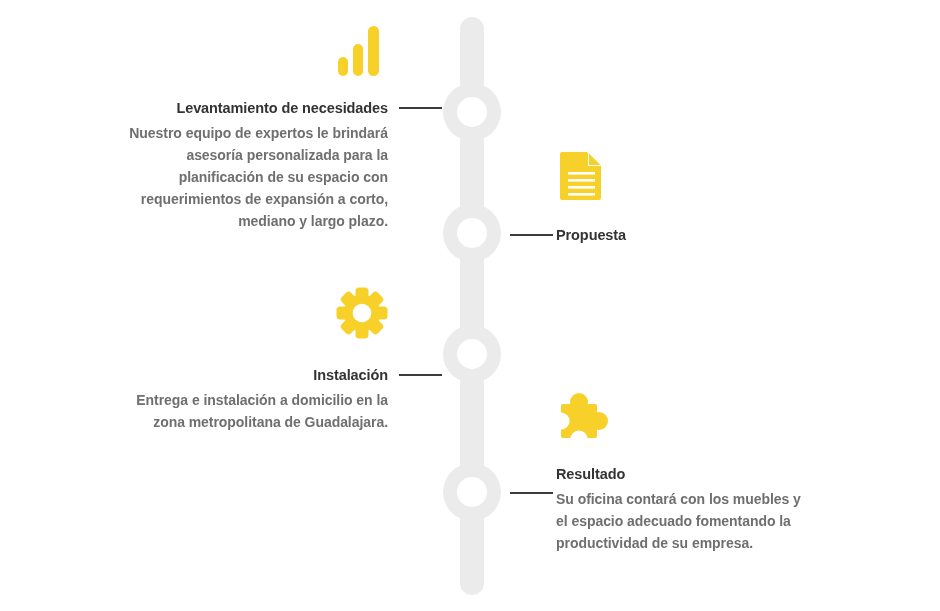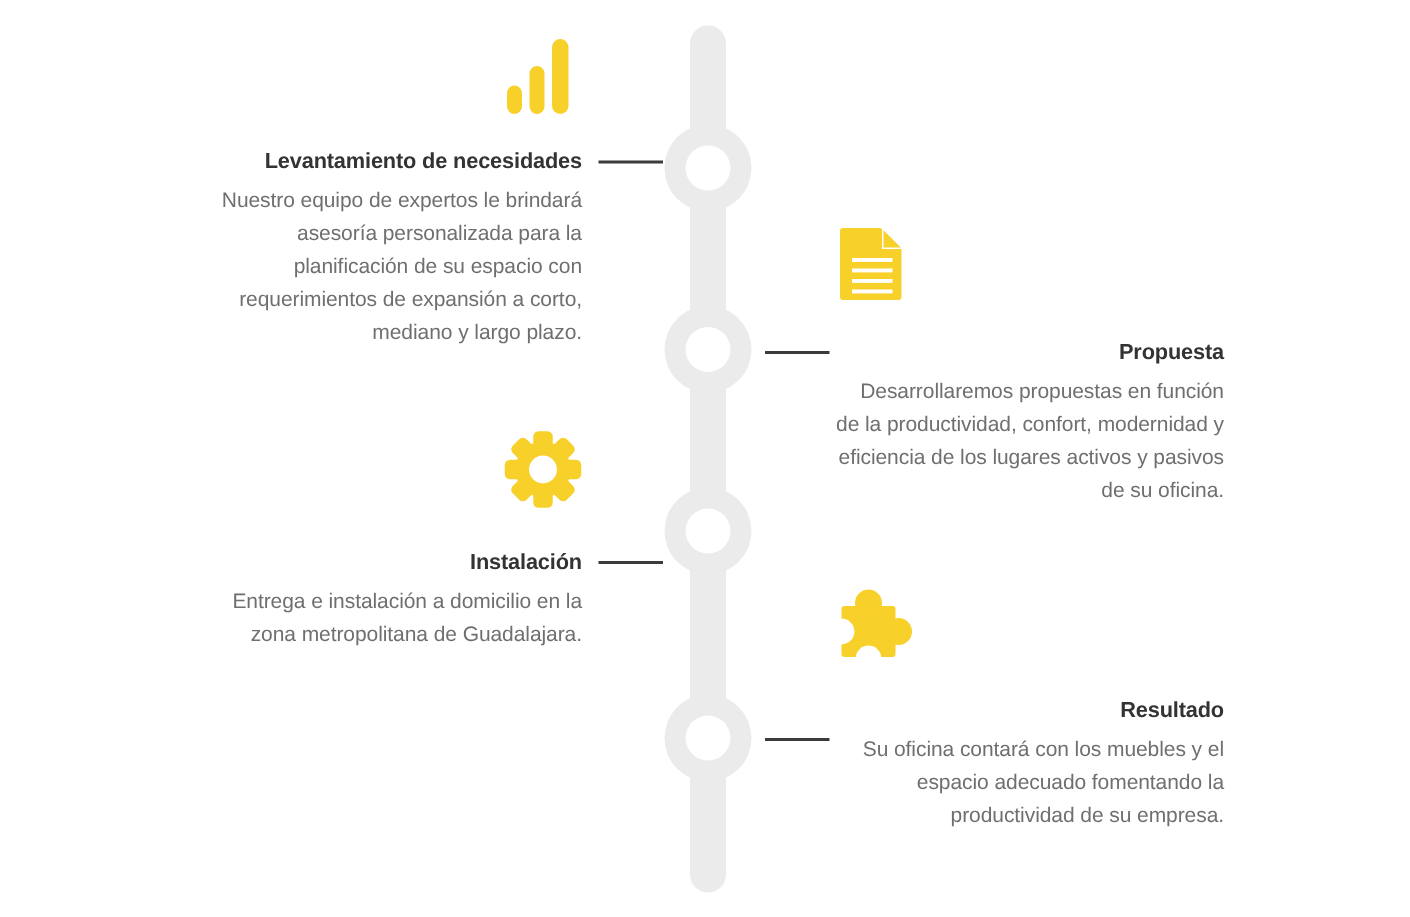--- a/index.html
+++ b/index.html
@@ -74,33 +74,33 @@
   .conn-2 { top: 234px; }
   .conn-3 { top: 374px; }
   .conn-4 { top: 492px; }
 
   
   .step {
     position: absolute;
     width: 260px;
   }
   .step.side-left  { left: 128px; text-align: right; }
-  .step.side-right { left: 556px; text-align: right; }
+  .step.side-right { left: 556px; text-align: left; }
 
   .step-title {
     font-size: 14.5px;
     font-weight: bold;
     color: #333333;
     letter-spacing: -0.1px;
     margin: 0 0 4px 0;
     line-height: 20px;
   }
   .step-body {
     font-size: 14px;
-    font-weight: normal;
+    font-weight: bold;
     color: #6f6f6f;
     line-height: 22px;
     margin: 0;
     letter-spacing: -0.05px;
   }
 
   
   .step-icon {
     position: absolute;
     width: 52px;
@@ -159,21 +159,20 @@
         <path d="M4 3 h27 l14 14 v32 a2 2 0 0 1 -2 2 H6 a2 2 0 0 1 -2 -2 V5 a2 2 0 0 1 2 -2 z" fill="#F8D02A"></path>
         <path d="M32 3 l13 14 h-13 z" fill="#FFFFFF"></path>
         <path d="M33 4.5 v11.5 h11.5 z" fill="#F8D02A"></path>
         <rect x="12" y="23" width="27" height="2.6" fill="#FFFFFF"></rect>
         <rect x="12" y="30" width="27" height="2.6" fill="#FFFFFF"></rect>
         <rect x="12" y="37" width="27" height="2.6" fill="#FFFFFF"></rect>
         <rect x="12" y="44" width="27" height="2.6" fill="#FFFFFF"></rect>
       </svg>
     </div>
     <p class="step-title">Propuesta</p>
-    <p class="step-body">Desarrollaremos propuestas en función de la productividad, confort, modernidad y eficiencia de los lugares activos y pasivos de su oficina.</p>
   </div>
 
   <div class="step side-right step-4">
     <div class="step-icon icon-right">
       <svg viewBox="0 0 52 52" xmlns="http://www.w3.org/2000/svg">
         <g fill="#F8D02A">
           <rect x="5" y="14" width="36" height="34" rx="2"></rect>
           <circle cx="23" cy="12" r="9"></circle>
           <circle cx="43" cy="31" r="9"></circle>
         </g>

